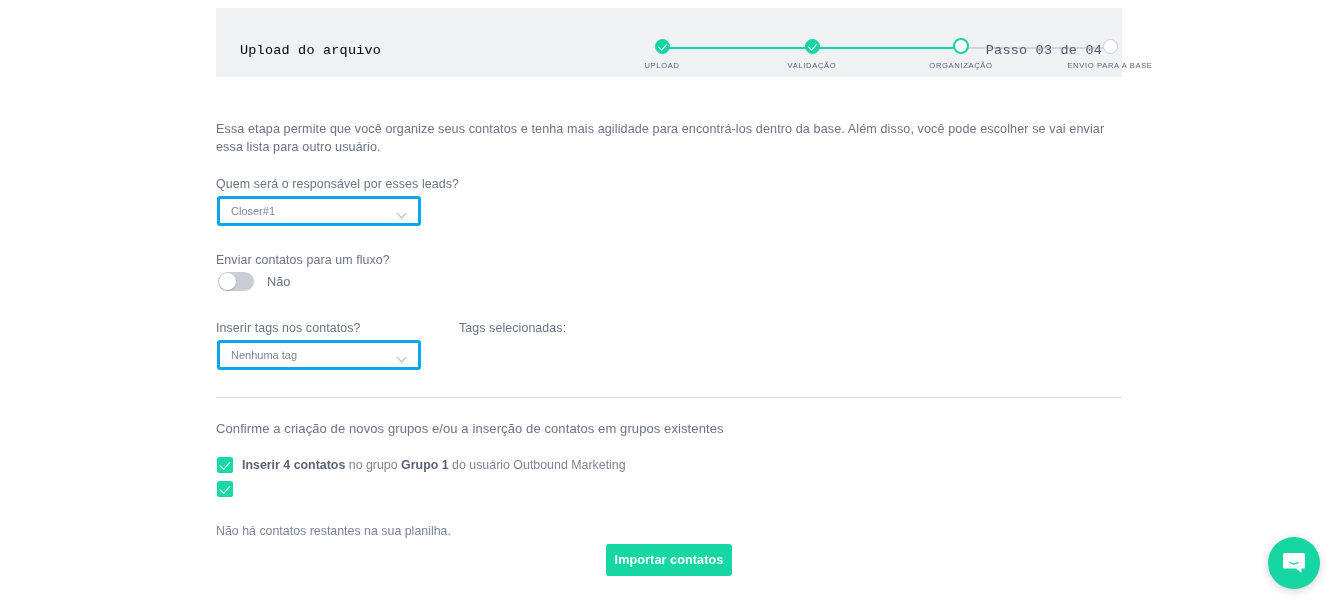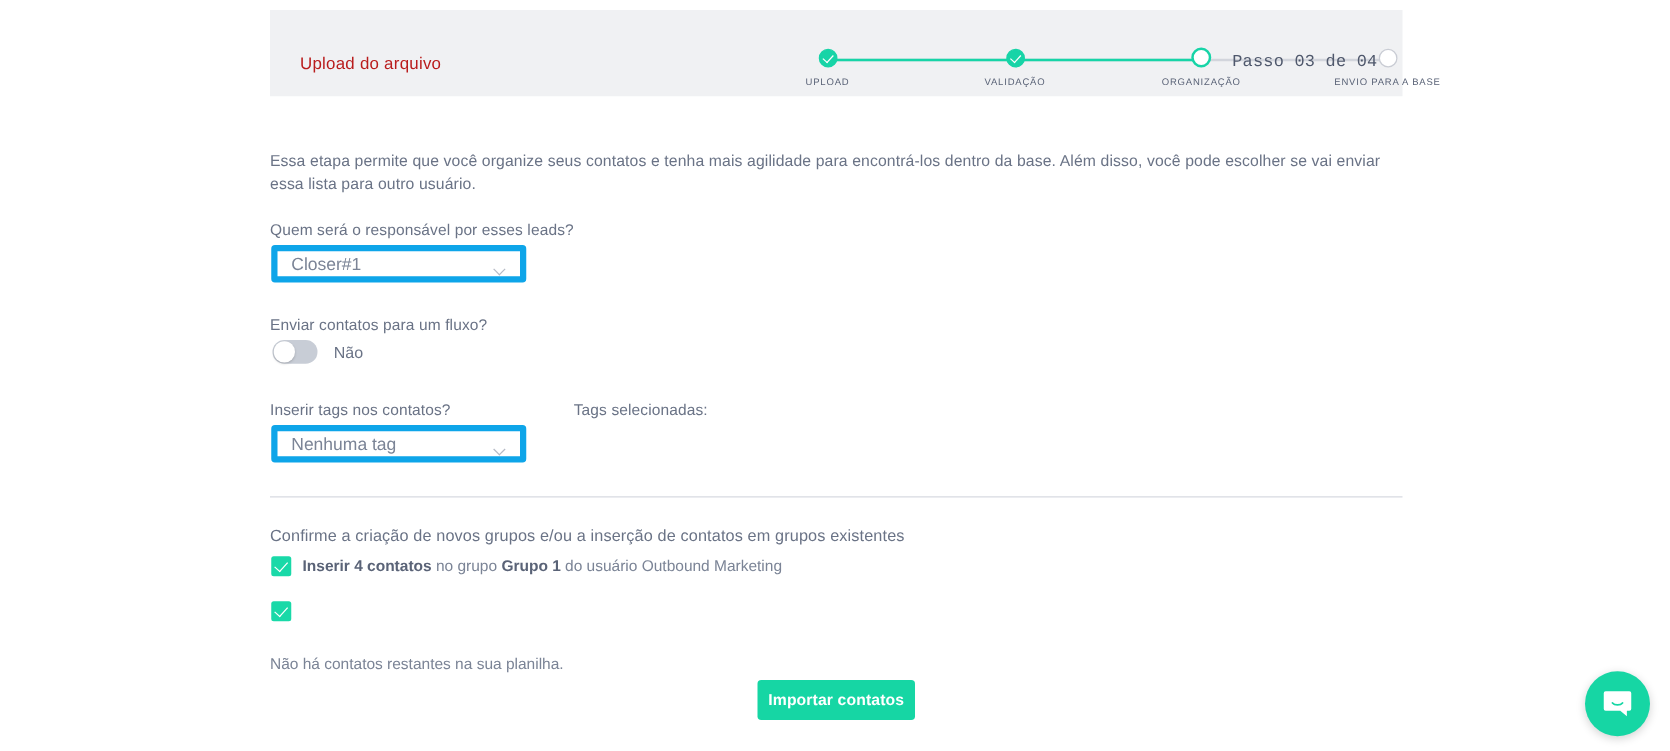--- a/index.html
+++ b/index.html
@@ -23,22 +23,23 @@
     left: 216px; top: 8px;
     width: 906px; height: 69px;
     background: #f0f1f3;
     display: flex;
     align-items: center;
   }
   .stepper-title {
     position: absolute;
     left: 24px; top: 35px;
     font-size: 13.5px;
-    color: #b91c1c;
+    color: #000000;
     letter-spacing: .2px;
+    font-family: Liberation Mono, monospace;
   }
   .steps {
     position: absolute;
     left: 430px; top: 26px;
     width: 476px; height: 40px;
   }
   .track {
     position: absolute;
     left: 16px; top: 13px;
     width: 448px; height: 2px;
@@ -119,27 +120,27 @@
     letter-spacing: .1px;
   }
   .field-label {
     font-size: 12.4px;
     color: #6a7386;
     letter-spacing: .1px;
   }
   .select-box {
     position: relative;
     width: 204px; height: 30px;
-    border: 5px solid #0ea5e9;
+    border: 3px solid #0ea5e9;
     border-radius: 3px;
     background: #ffffff;
     display: flex;
     align-items: center;
     padding-left: 11px;
-    font-size: 14px;
+    font-size: 11px;
     color: #7b8496;
   }
   .select-box .chev {
     position: absolute;
     right: 12px; top: 11px;
     width: 8px; height: 8px;
   }
   .select-box .chev::before {
     content: "";
     position: absolute;
@@ -198,21 +199,21 @@
   }
   .check-row {
     position: absolute;
     left: 1px;
     display: flex;
     align-items: center;
     font-size: 12.4px;
     color: #7b8496;
     white-space: nowrap;
   }
-  .check-row.r1 { top: 325px; align-items: center; }
+  .check-row.r1 { top: 337px; align-items: center; }
   .check-row.r2 { top: 361px; }
   .checkbox {
     width: 16px; height: 16px;
     border-radius: 2px;
     background: #19d9a8;
     position: relative;
     flex: 0 0 auto;
   }
   .checkbox::after {
     content: "";

